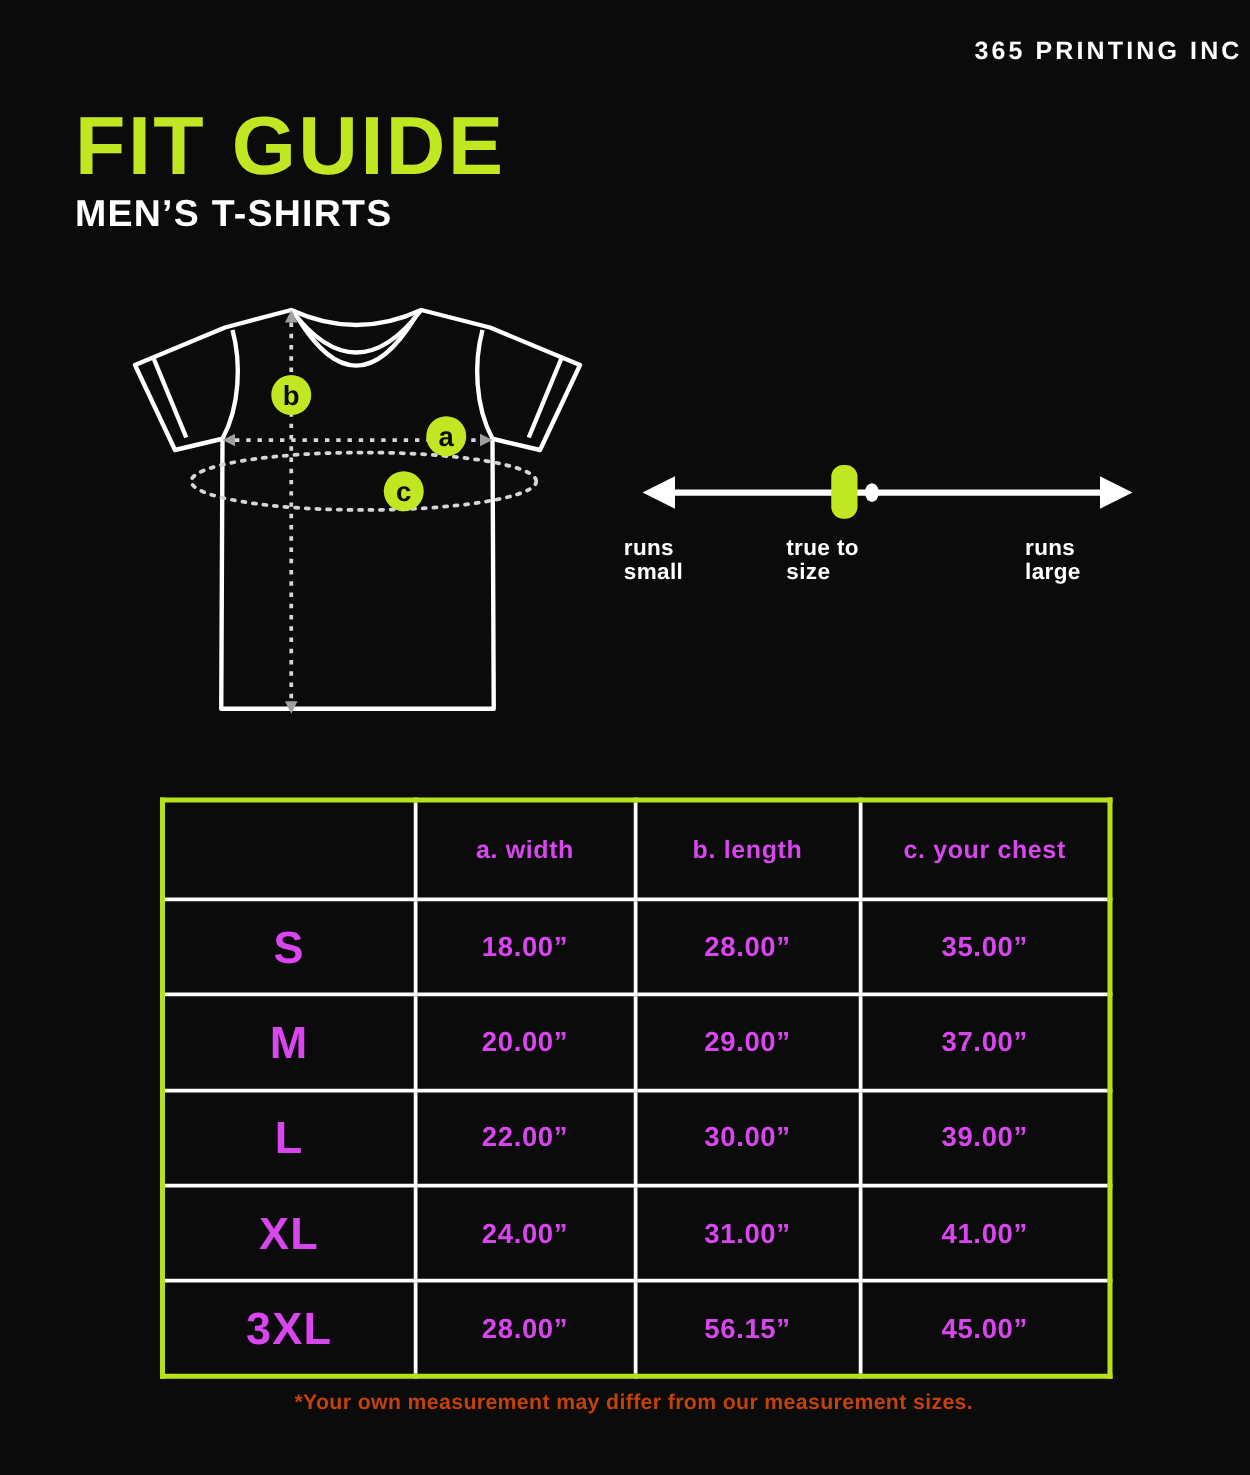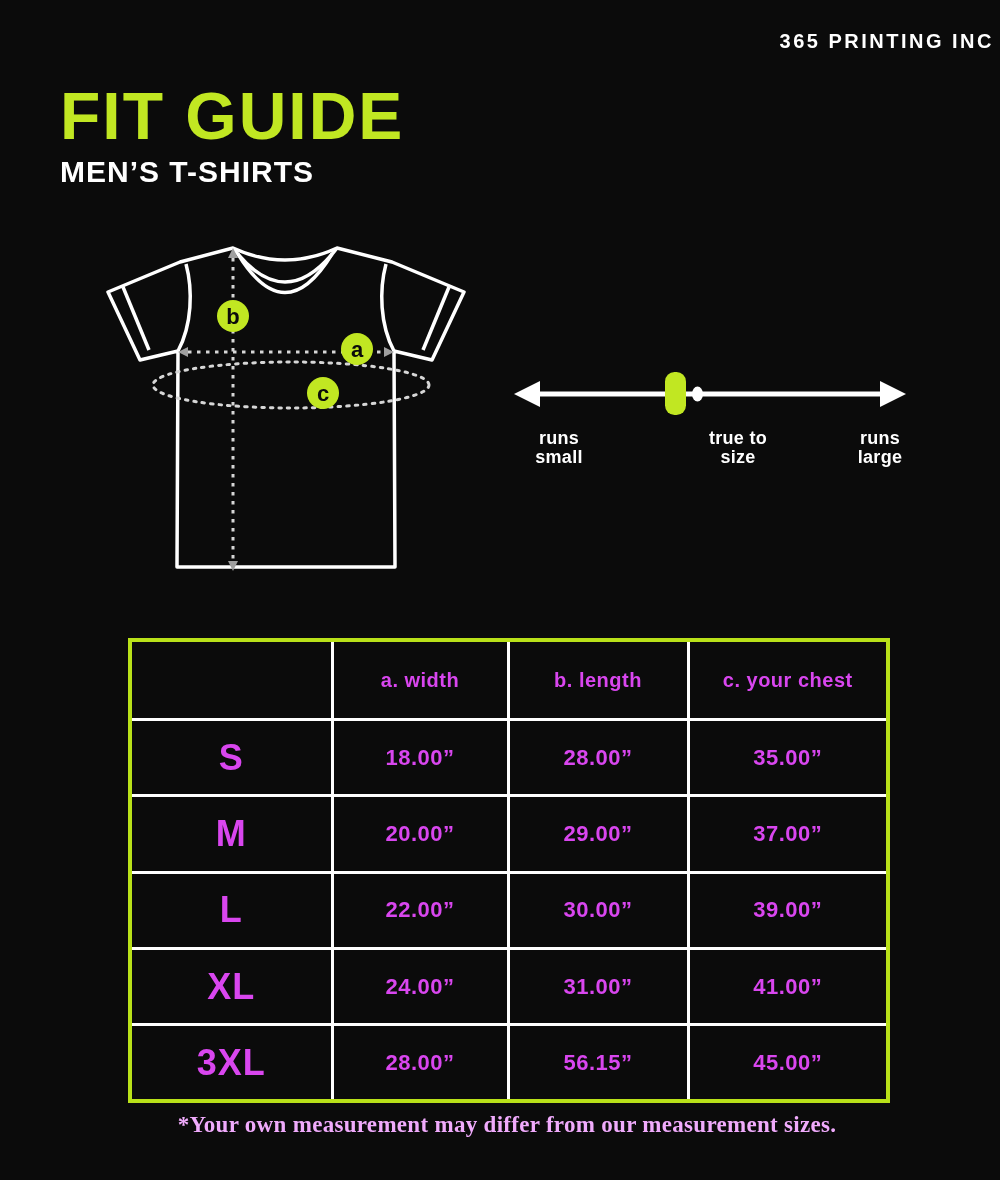--- a/index.html
+++ b/index.html
@@ -7,43 +7,43 @@
     position:relative;width:1000px;height:1180px;background:#0b0b0b;
     font-family:"Liberation Sans","DejaVu Sans",sans-serif;font-weight:bold;
     overflow:hidden;color:#fff;padding-left:20px;
   }
   .brand{position:absolute;top:30px;right:26px;font-size:20px;letter-spacing:2.5px;color:#fff;white-space:nowrap;}
   .title-block{position:absolute;left:60px;top:42px;width:380px;margin-top:40px;}
   .title{margin:0;font-size:66px;line-height:1.05;letter-spacing:2px;color:#c1e722;}
   .subtitle{font-size:30px;letter-spacing:1px;color:#fff;margin-top:4px;}
   .tshirt-svg{position:absolute;left:80px;top:220px;width:420px;height:380px;}
   .scale-svg{position:absolute;left:500px;top:350px;width:420px;height:70px;}
-  .scale-label{position:absolute;top:429px;width:120px;text-align:center;font-size:18px;line-height:19px;color:#fff;letter-spacing:0.3px;}
+  .scale-label{position:absolute;top:429px;width:120px;text-align:left;font-size:18px;line-height:19px;color:#fff;letter-spacing:0.3px;}
   .scale-label.left{left:499px;}
-  .scale-label.center{left:678px;}
+  .scale-label.center{left:629px;}
   .scale-label.right{left:820px;}
   .fit-table{
     position:absolute;left:128px;top:638px;width:758px;height:465px;
     border-collapse:collapse;table-layout:fixed;
     border:4px solid #b9e119;
   }
   .fit-table td,.fit-table th{
     border:3px solid #ffffff;text-align:center;vertical-align:middle;
     padding:0;color:#d946ef;
   }
   .fit-table col.c0{width:202px;}
   .fit-table col.c1{width:176px;}
   .fit-table col.c2{width:180px;}
   .fit-table col.c3{width:200px;}
   .fit-table tr.head{height:69px;}
   .fit-table tr.row{height:66px;}
   .fit-table th{font-size:20px;letter-spacing:0.5px;font-weight:bold;}
   .fit-table td.size{font-size:36px;letter-spacing:1px;}
   .fit-table td.val{font-size:22px;letter-spacing:0.5px;margin-left:44px;}
-  .footnote{position:absolute;left:128px;top:1112px;width:758px;text-align:center;font-size:23px;letter-spacing:0.3px;color:#f0abfc;font-family:Liberation Serif, serif;}
+  .footnote{position:absolute;left:128px;top:1112px;width:758px;text-align:center;font-size:17px;letter-spacing:0.3px;color:#c2410c;}
 </style>
 </head>
 <body>
 
 <div class="canvas">
 
   <div class="brand">365 PRINTING INC</div>
 
   <div class="title-block">
     <h1 class="title">FIT GUIDE</h1>

